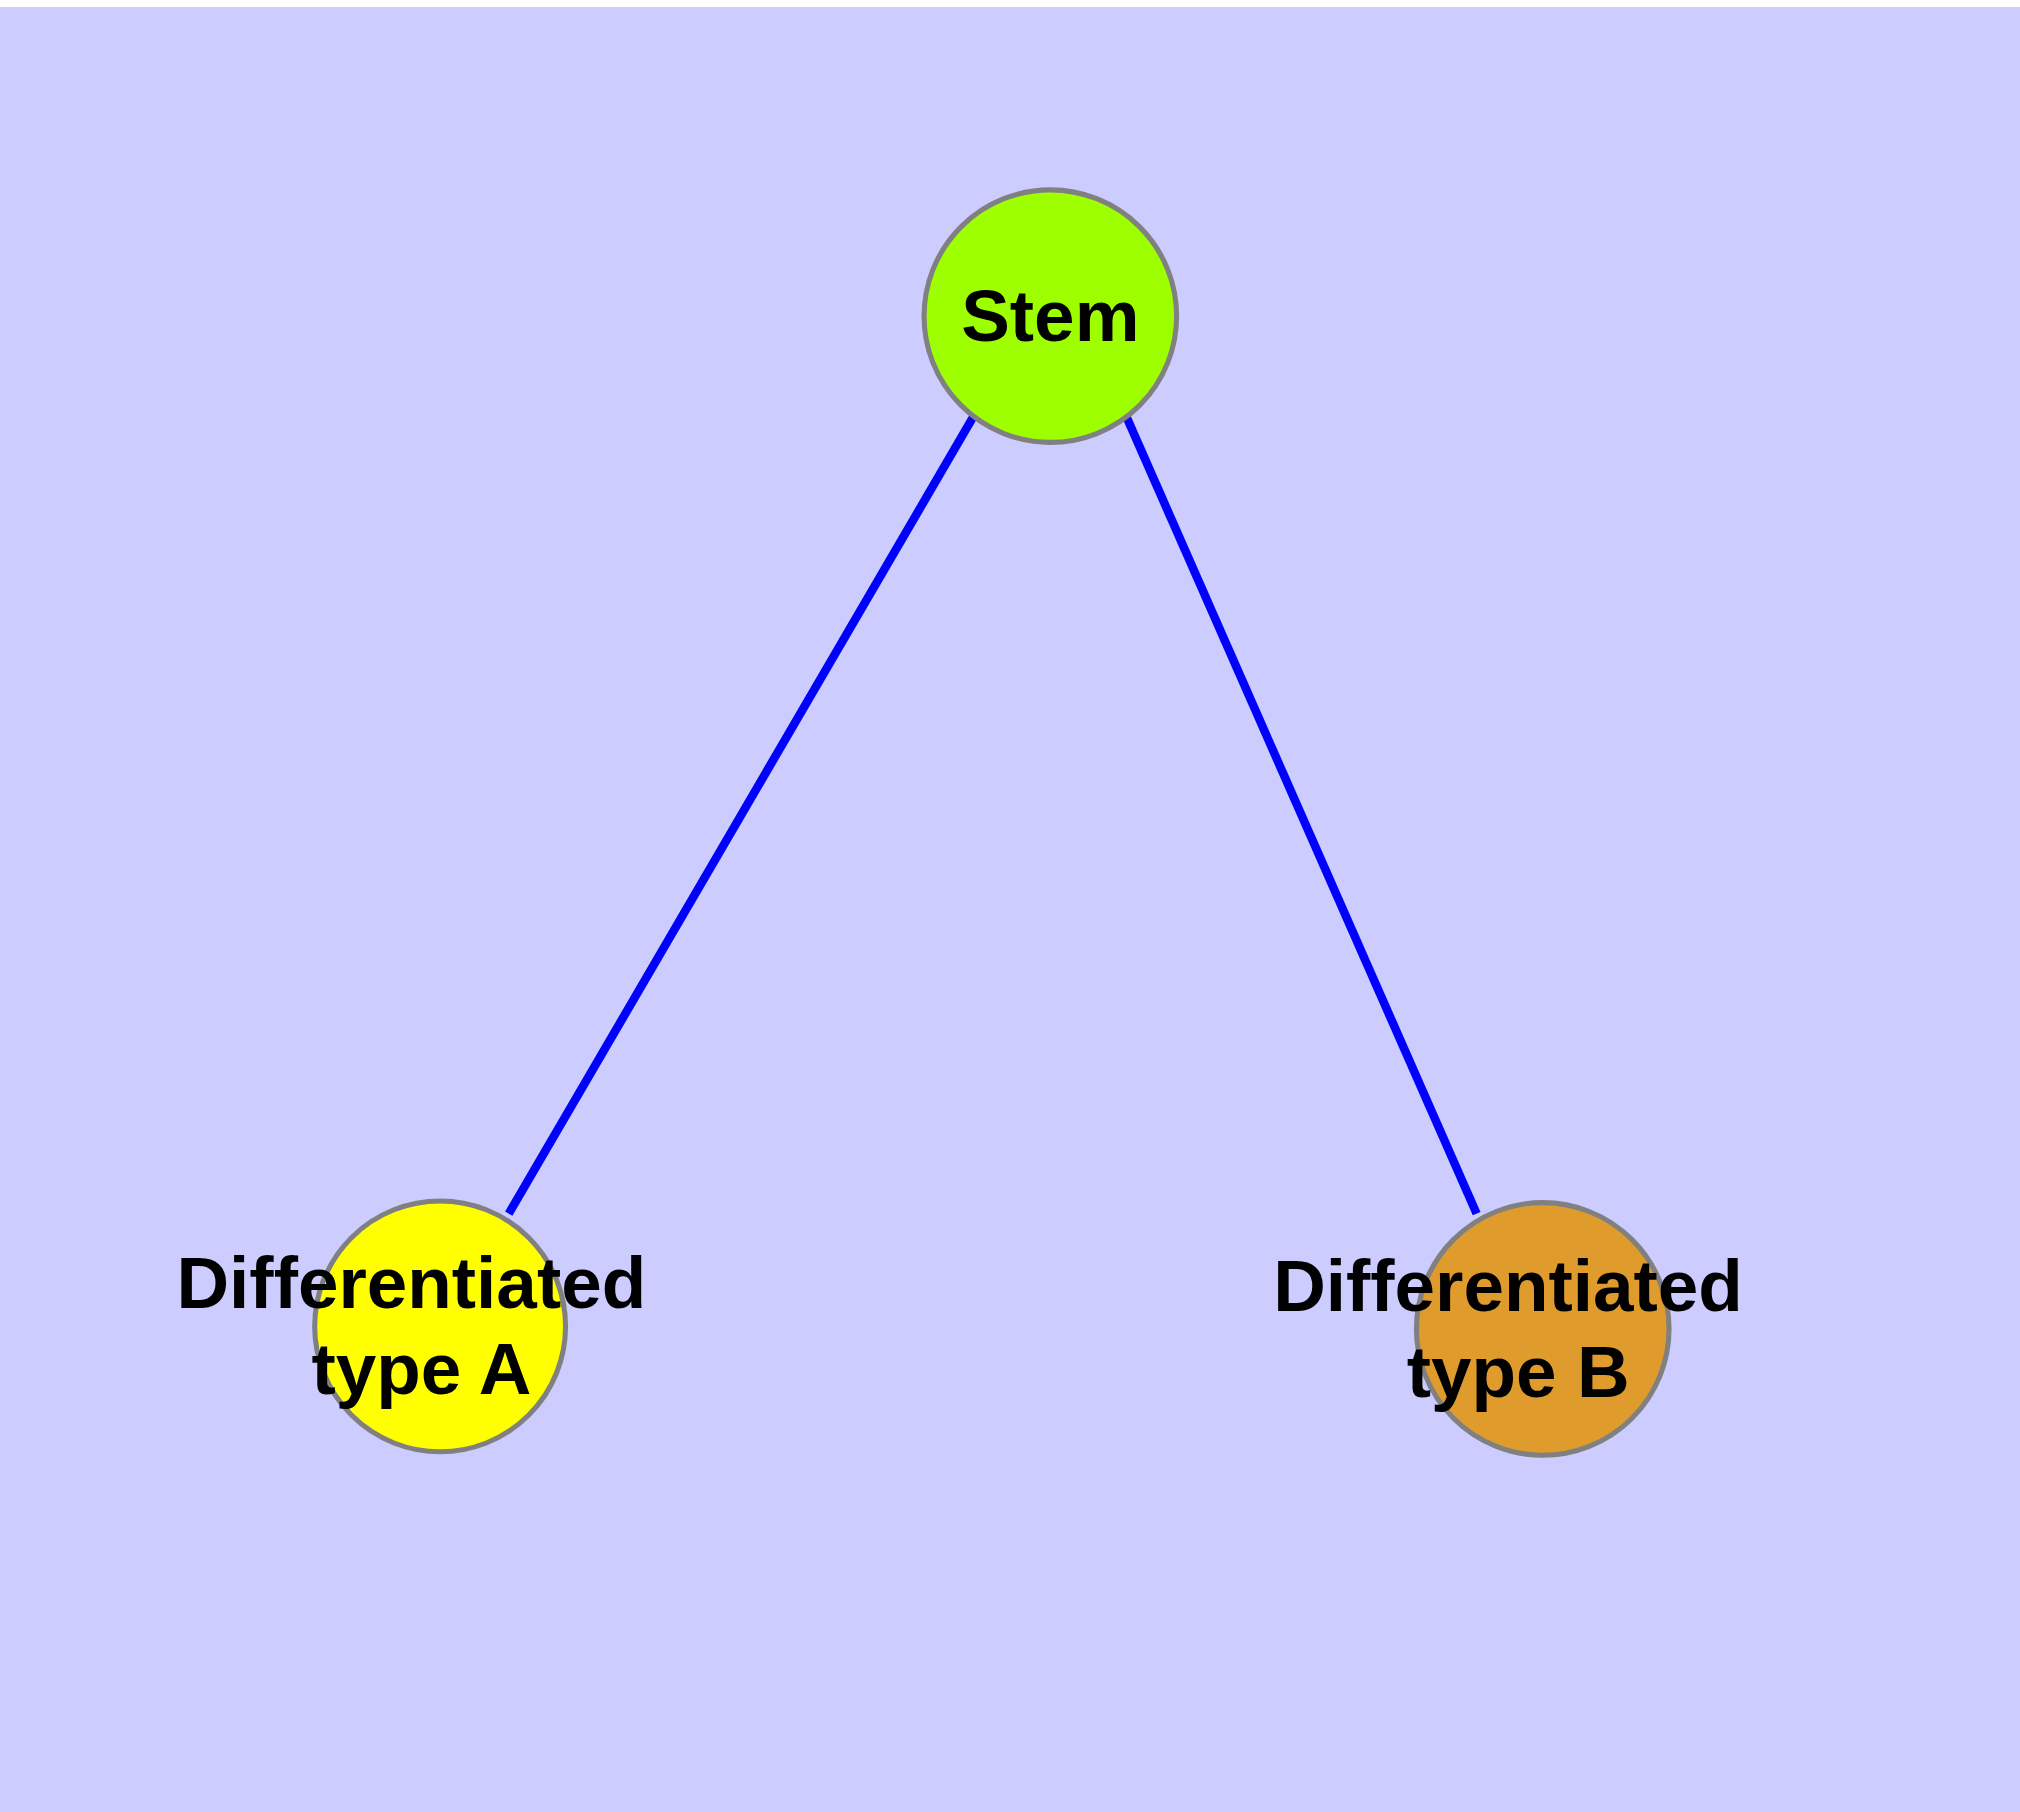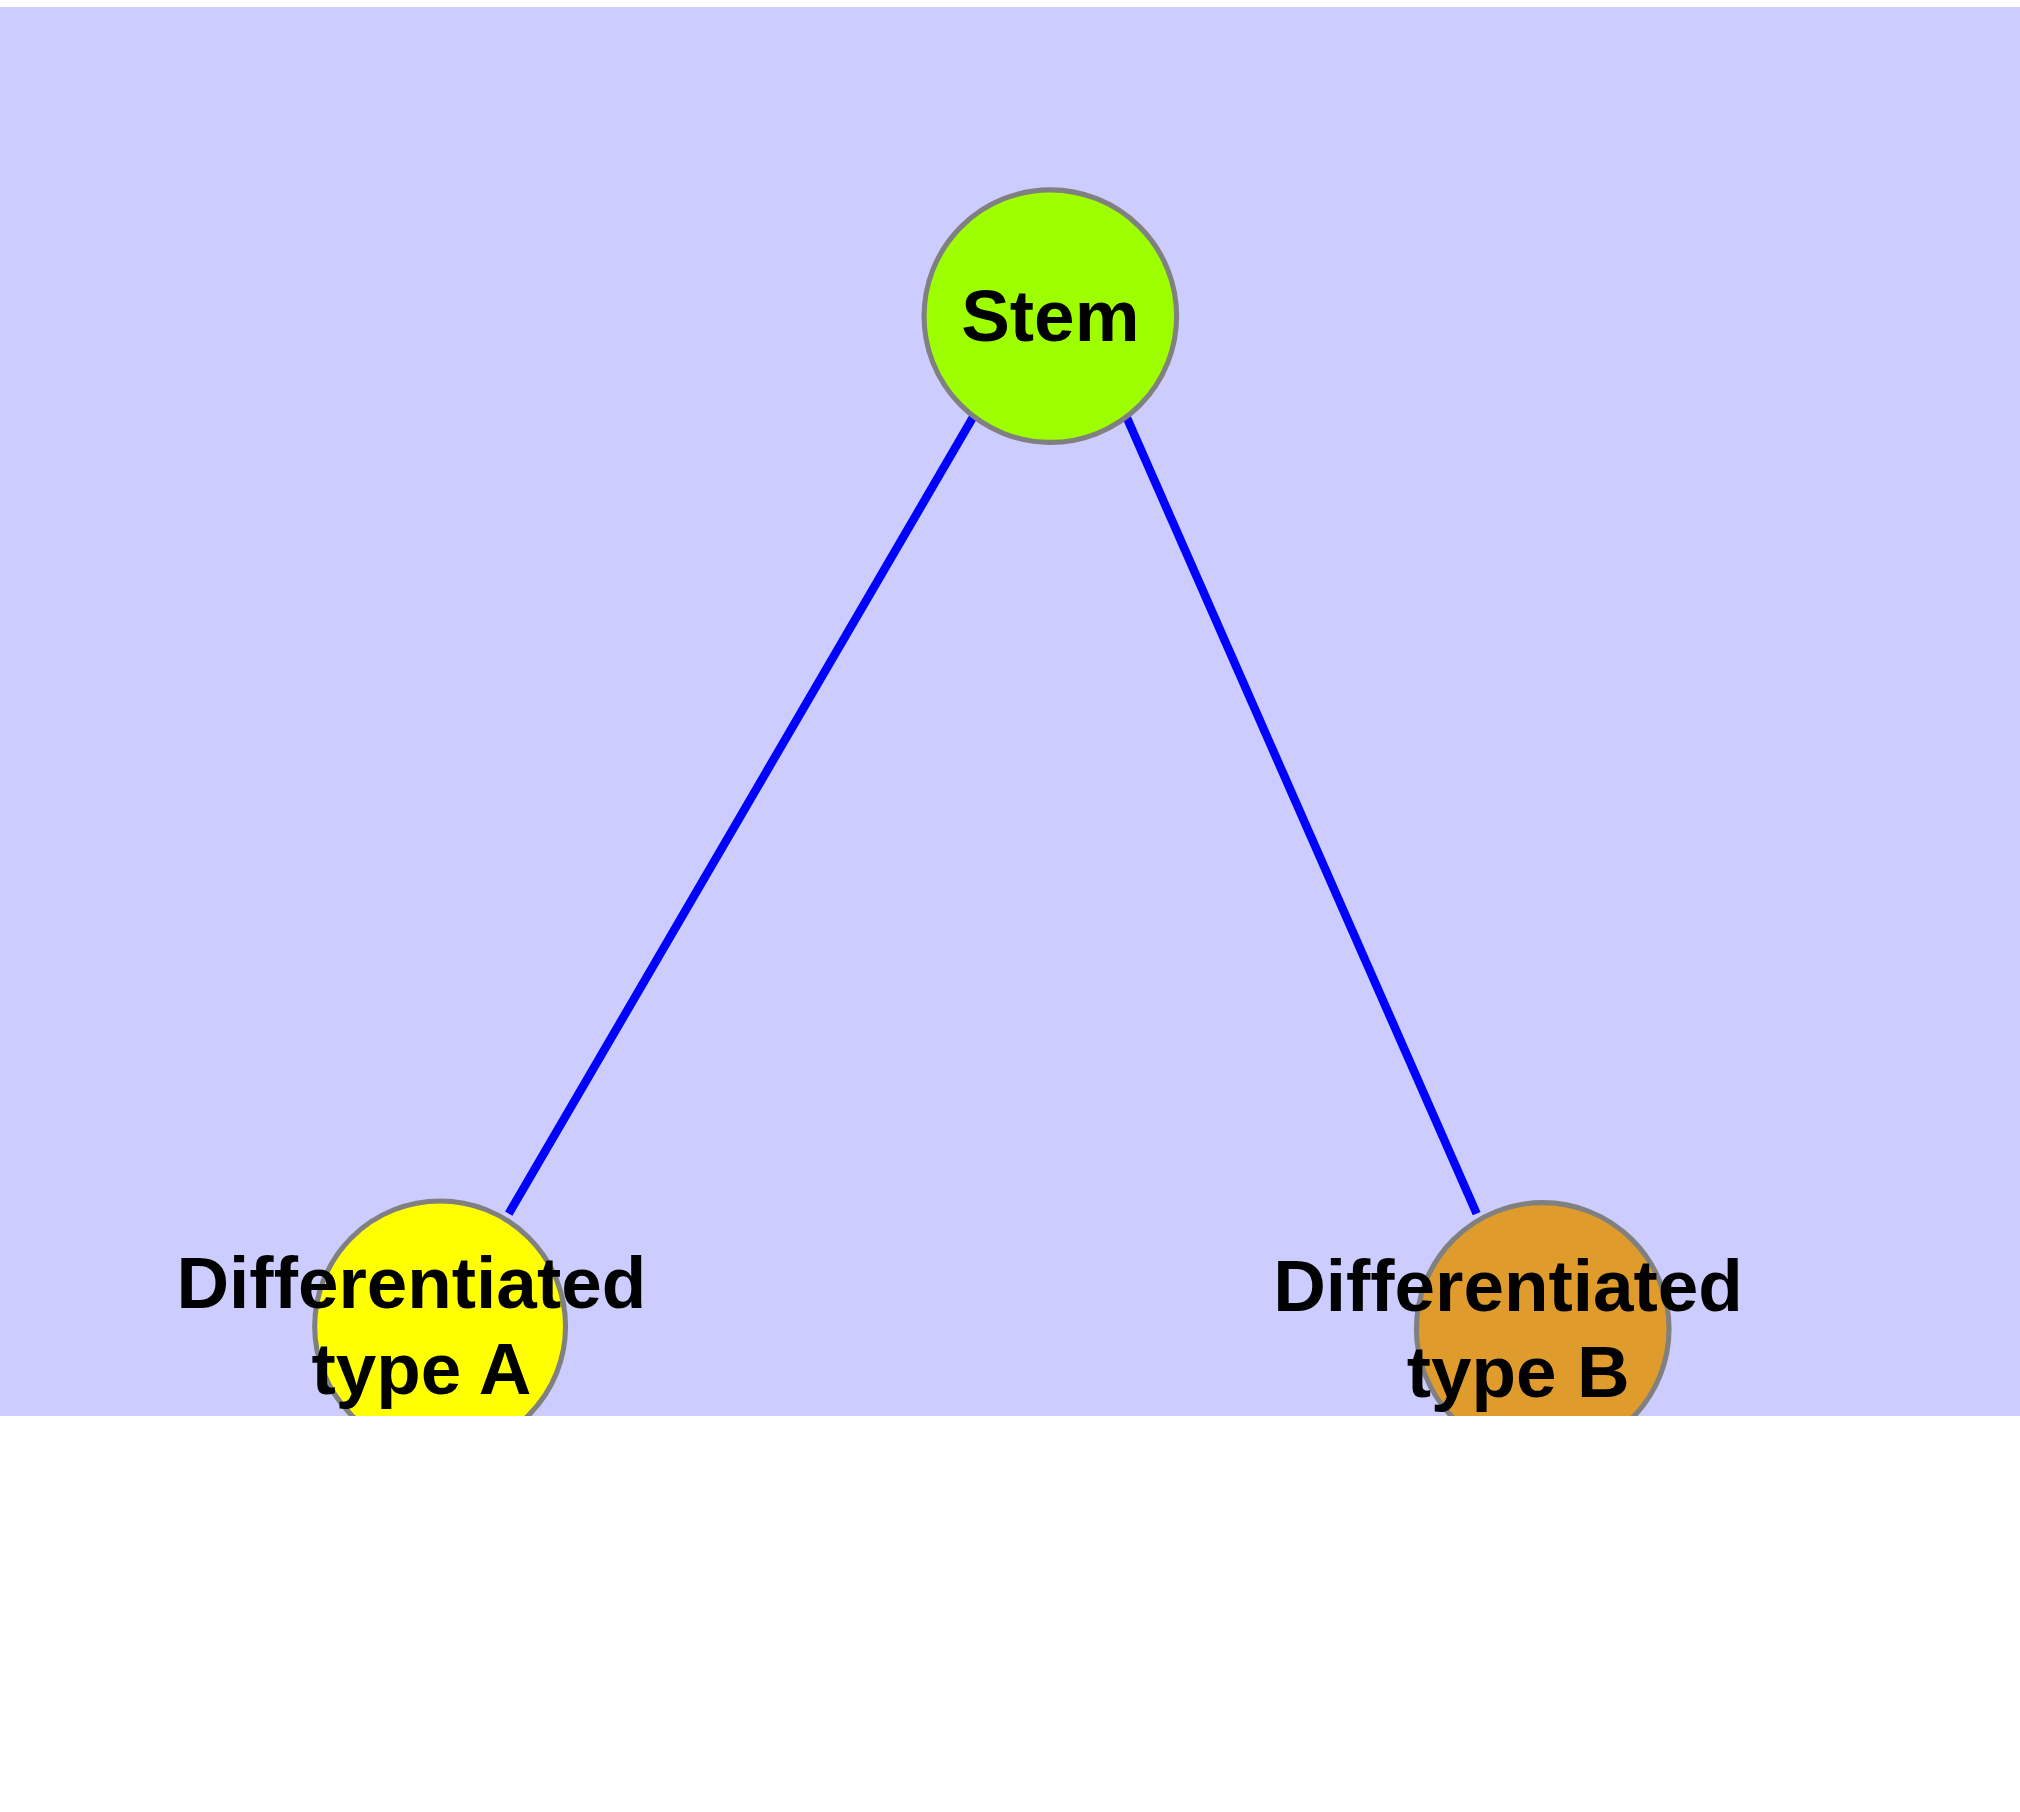--- a/index.html
+++ b/index.html
@@ -7,21 +7,21 @@
     margin: 0;
     padding: 0;
     background: #ffffff;
   }
   body {
     font-family: "Liberation Sans", sans-serif;
   }
   #canvas {
     position: relative;
     width: 2021px;
-    height: 1416px;
+    height: 1812px;
     overflow: hidden;
     background: #ffffff;
   }
   #plot-background {
     position: absolute;
     left: 0;
     top: 6.8px;
     width: 2021px;
     height: 1805px;
   }

